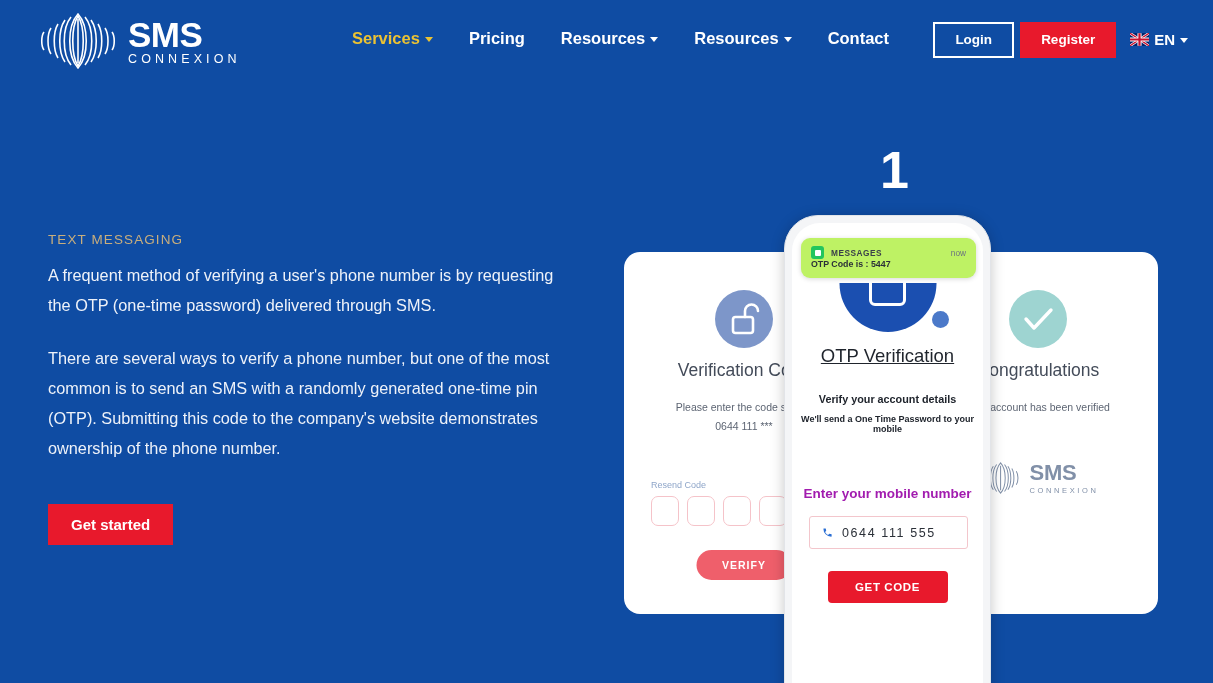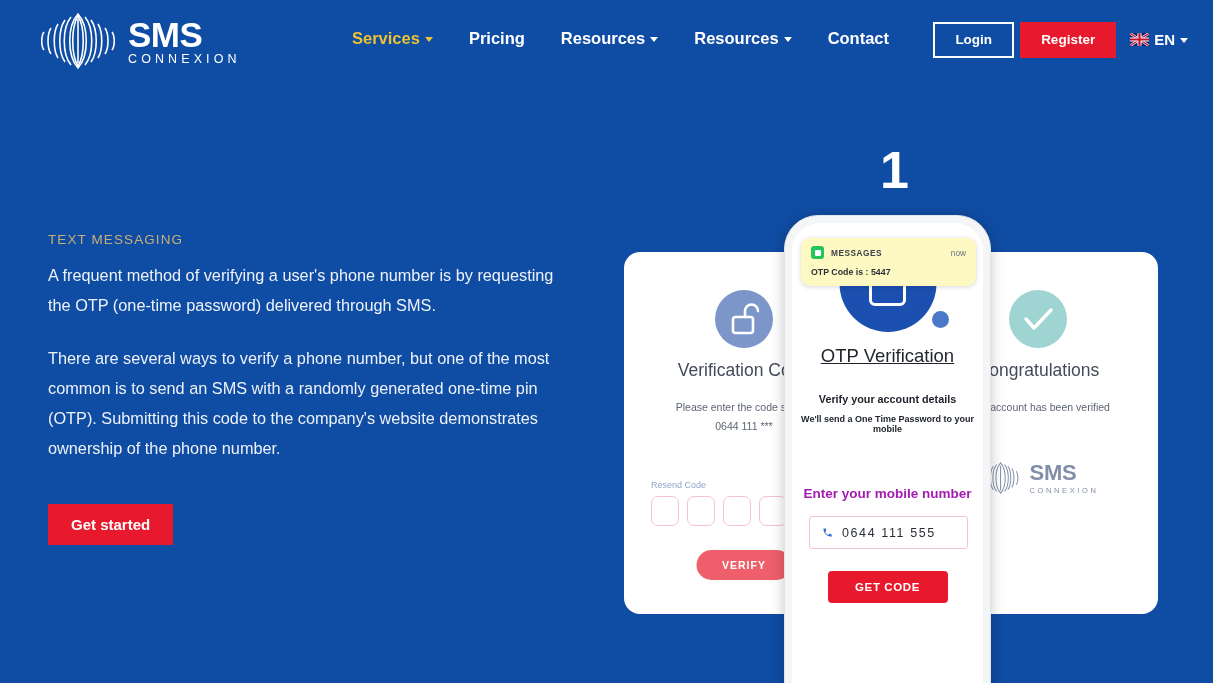--- a/index.html
+++ b/index.html
@@ -166,41 +166,41 @@
     background: #f4f5f7; border-radius: 34px;
     box-shadow: 0 2px 14px rgba(0,0,0,0.22);
     border: 1px solid #e2e4e8;
   }
   .phone-screen {
     position: absolute; left: 7px; top: 7px; right: 7px; bottom: 7px;
     background: #ffffff; border-radius: 28px; overflow: hidden;
   }
   .notif {
     position: absolute; left: 9px; top: 15px; width: 175px;
-    background: #fef9c3; border-radius: 9px;
+    background: #bef264; border-radius: 9px;
     box-shadow: 0 1px 5px rgba(0,0,0,0.16);
     padding: 8px 10px 9px 10px; z-index: 5;
   }
   .notif-head { display: flex; align-items: center; }
   .msg-icon {
     width: 13px; height: 13px; border-radius: 3px; background: #22c55e;
     display: flex; align-items: center; justify-content: center;
     margin-right: 7px; flex: none;
   }
   .msg-icon span {
     width: 6px; height: 6px; background: #ffffff; border-radius: 1px;
     display: block;
   }
   .notif-app {
     font-size: 8.3px; color: #3a3f4a; letter-spacing: 0.5px; font-weight: 600;
     flex: 1;
   }
   .notif-time { font-size: 8.3px; color: #6b7280; }
   .notif-body {
-    font-size: 8.8px; color: #2b3038; margin-top: 8px; font-weight: 600;
+    font-size: 8.8px; color: #2b3038; font-weight: 600;
   }
 
   .blue-dot {
     position: absolute; left: 140px; top: 88px;
     width: 17px; height: 17px; border-radius: 50%; background: #4b79c9;
   }
   .half-circle {
     position: absolute; left: 50%; transform: translateX(-50%); top: 60px;
     width: 97px; height: 48.5px;
     background: #1b4fb0;

